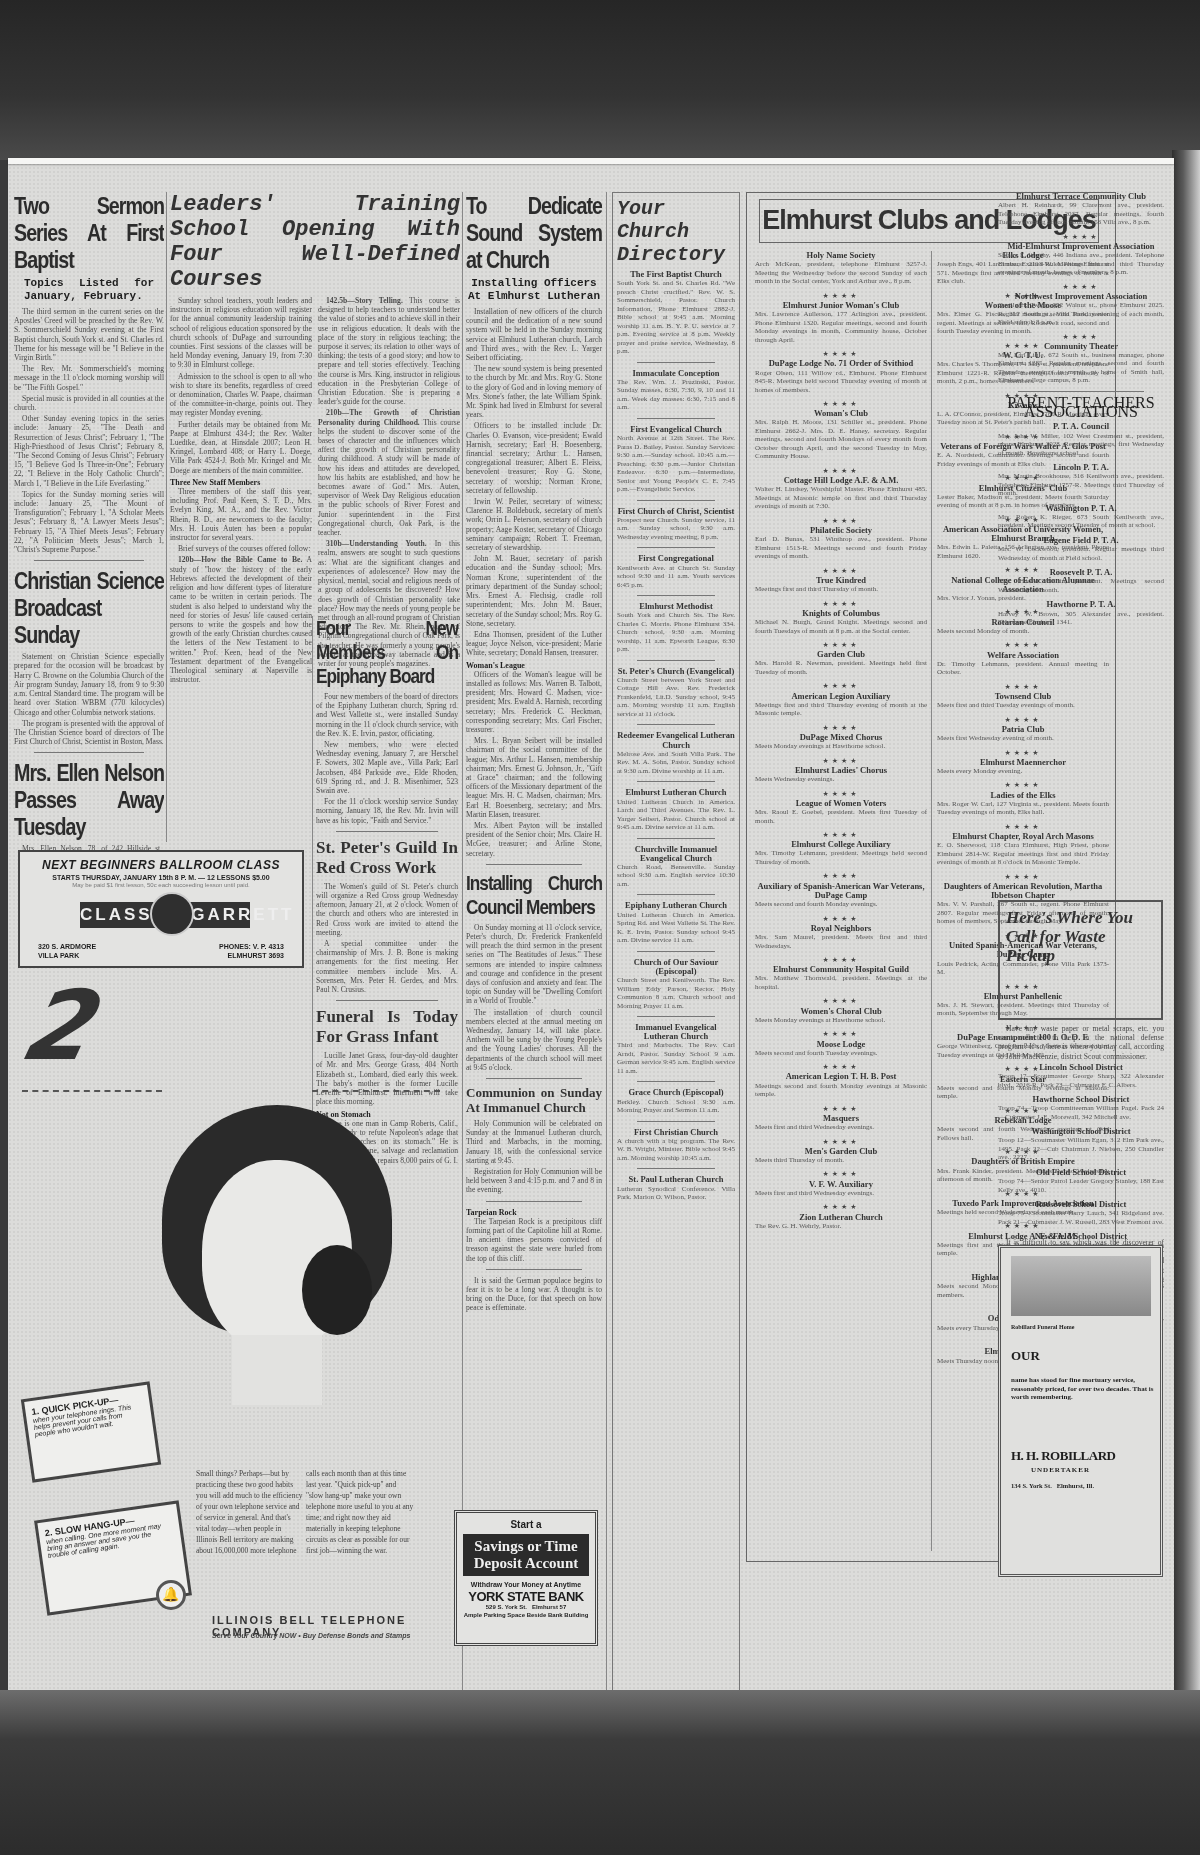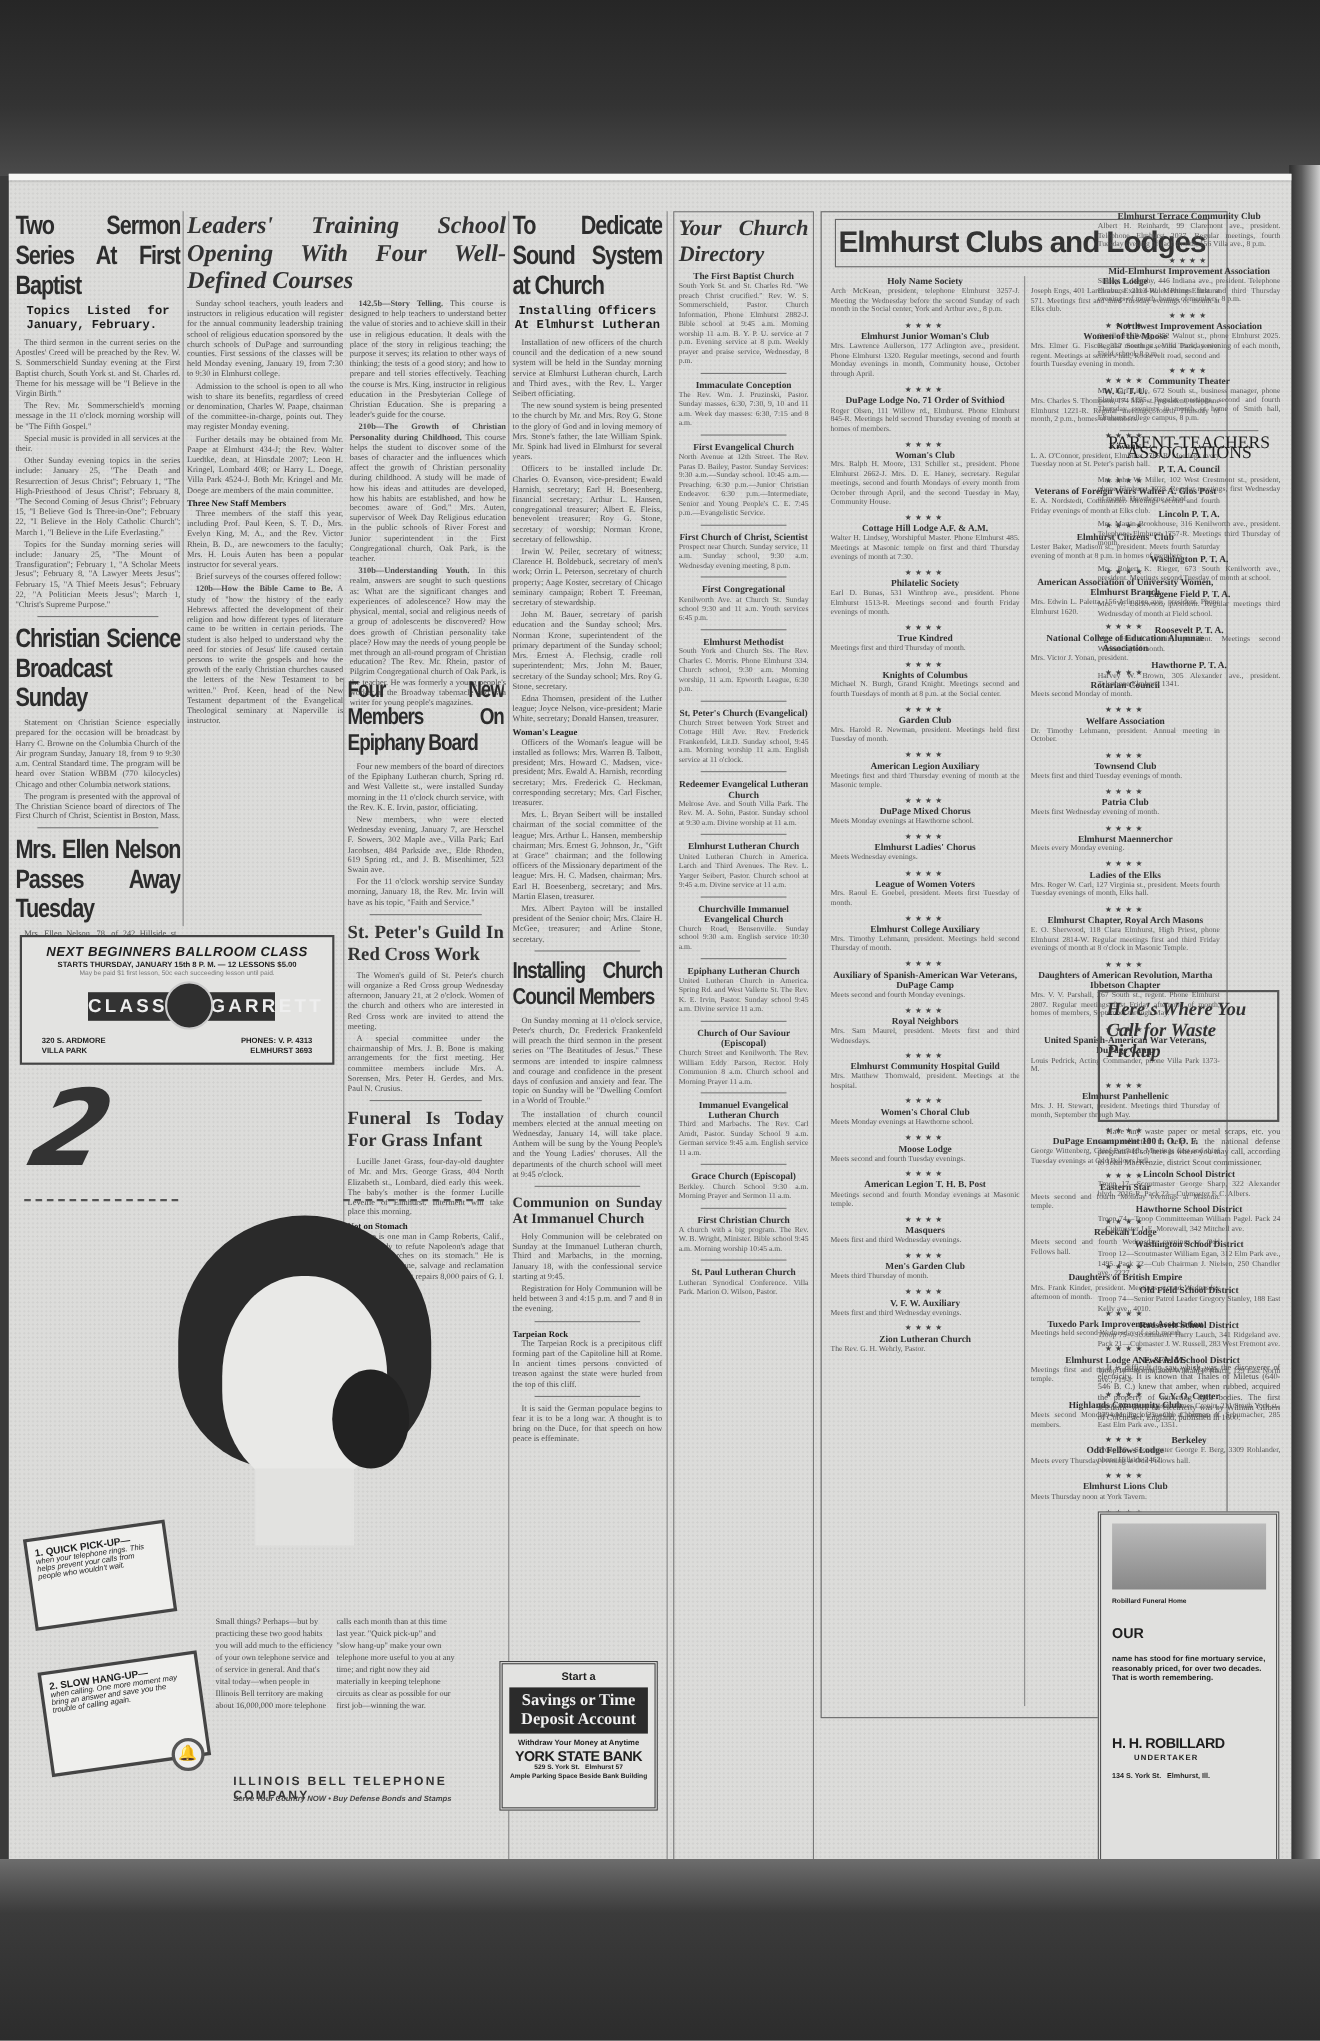--- a/index.html
+++ b/index.html
@@ -44,21 +44,21 @@
     position: absolute; top: 34px; font-size: 7.6px; line-height: 9.2px; text-align: justify;
   }
   .rule-v { position: absolute; top: 34px; width: 1px; background: #888; }
   h1.cond {
     font-family: "Liberation Sans", "DejaVu Sans", sans-serif;
     font-weight: bold; font-size: 24px; line-height: 27px;
     letter-spacing: -1.2px; transform: scaleX(0.82); transform-origin: left top;
     width: 122%; color: #2c2c2c; margin-bottom: 4px;
   }
   h1.ital {
-    font-family: Liberation Serif, serif; font-style: italic; font-weight: bold;
+    font-family: Liberation Mono, monospace; font-style: italic; font-weight: bold;
     font-size: 22px; line-height: 25px; color: #333; margin-bottom: 4px;
   }
   h2.sub { font-family: Liberation Mono, monospace; font-size: 11px; font-weight: bold; line-height: 13px; margin: 2px 10px 4px; }
   h3.serif { font-size: 17px; font-weight: bold; line-height: 20px; color: #333; margin: 4px 0; }
   h4.run { font-size: 8px; font-weight: bold; margin-top: 3px; }
   p { text-indent: 8px; margin-bottom: 2px; color: #4a4a4a; }
   .sep { border-top: 1px solid #777; margin: 6px 20px; }
   .dir-entry { text-align: center; margin-bottom: 6px; }
   .dir-entry .n { font-weight: bold; font-size: 8.5px; color: #333; }
   .dir-entry .d { font-size: 7px; color: #555; line-height: 8.5px; text-align: justify; }
@@ -126,21 +126,21 @@
 
 <div class="page">
   <div class="tear" style="top:0px;"></div>
 
 
   <div class="col" style="left:6px; width:150px; height:660px; overflow:hidden;">
     <h1 class="cond">Two Sermon Series At First Baptist</h1>
     <h2 class="sub">Topics Listed for January, February.</h2>
     <p>The third sermon in the current series on the Apostles' Creed will be preached by the Rev. W. S. Sommerschield Sunday evening at the First Baptist church, South York st. and St. Charles rd. Theme for his message will be "I Believe in the Virgin Birth."</p>
     <p>The Rev. Mr. Sommerschield's morning message in the 11 o'clock morning worship will be "The Fifth Gospel."</p>
-    <p>Special music is provided in all services at the their.</p>
+    <p>Special music is provided in all counties at the church.</p>
     <p>Other Sunday evening topics in the series include: January 25, "The Death and Resurrection of Jesus Christ"; February 1, "The High-Priesthood of Jesus Christ"; February 8, "The Second Coming of Jesus Christ"; February 15, "I Believe God Is Three-in-One"; February 22, "I Believe in the Holy Catholic Church"; March 1, "I Believe in the Life Everlasting."</p>
     <p>Topics for the Sunday morning series will include: January 25, "The Mount of Transfiguration"; February 1, "A Scholar Meets Jesus"; February 8, "A Lawyer Meets Jesus"; February 15, "A Thief Meets Jesus"; February 22, "A Politician Meets Jesus"; March 1, "Christ's Supreme Purpose."</p>
     <div class="sep"></div>
     <h1 class="cond">Christian Science Broadcast Sunday</h1>
     <p>Statement on Christian Science especially prepared for the occasion will be broadcast by Harry C. Browne on the Columbia Church of the Air program Sunday, January 18, from 9 to 9:30 a.m. Central Standard time. The program will be heard over Station WBBM (770 kilocycles) Chicago and other Columbia network stations.</p>
     <p>The program is presented with the approval of The Christian Science board of directors of The First Church of Christ, Scientist in Boston, Mass.</p>
     <div class="sep"></div>
     <h1 class="cond">Mrs. Ellen Nelson Passes Away Tuesday</h1>
     <p>Mrs. Ellen Nelson, 78, of 242 Hillside st., widow of Nels Nelson, died Tuesday night.</p>
 
@@ -653,21 +653,21 @@
       </div>
     <div class="dir-entry">
         <div class="n">Berkeley</div>
         <div class="d">Troop 20—Scoutmaster George F. Berg, 3309 Rohlander, phone Hillside 2462.</div>
       </div>
   </div>
   <div class="col" style="left:990px; top:1080px; width:166px; height:60px; overflow:hidden;">
     <p>It is difficult to say which was the discoverer of electricity. It is known that Thales of Miletus (640-546 B. C.) knew that amber, when rubbed, acquired the property of attracting light bodies. The first scientific work on electricity was by William Gilbert of Colchester, England, published in 1600.</p>
   </div>
 
-  <div class="robillard" style="top:1216px; height:332px;">
+  <div class="robillard" style="top:1087px; height:332px;font-family:Liberation Serif, serif;">
     <div class="img"></div>
     <div class="cap">Robillard Funeral Home</div>
     <div class="our">OUR</div>
     <div class="body">name has stood for fine mortuary service, reasonably priced, for over two decades. That is worth remembering.</div>
     <div class="nm" style="top:200px;">H. H. ROBILLARD</div>
     <div class="u" style="top:218px;">UNDERTAKER</div>
     <div class="addr" style="top:234px;"><span>134 S. York St.</span> &nbsp; <span>Elmhurst, Ill.</span></div>
   </div>
 
   <div class="ad-ballroom" style="top:692px;">

